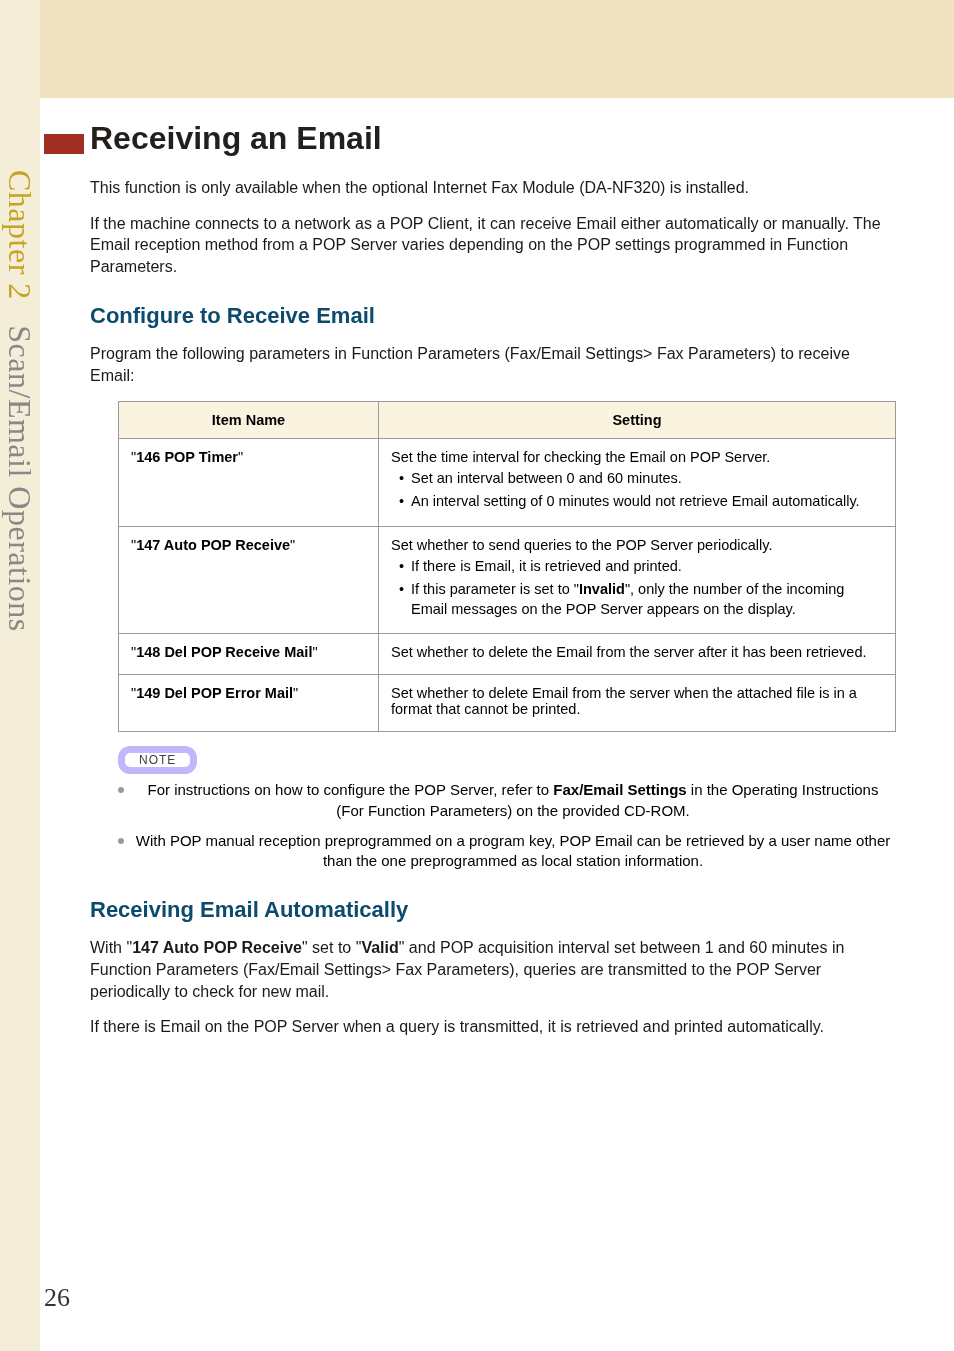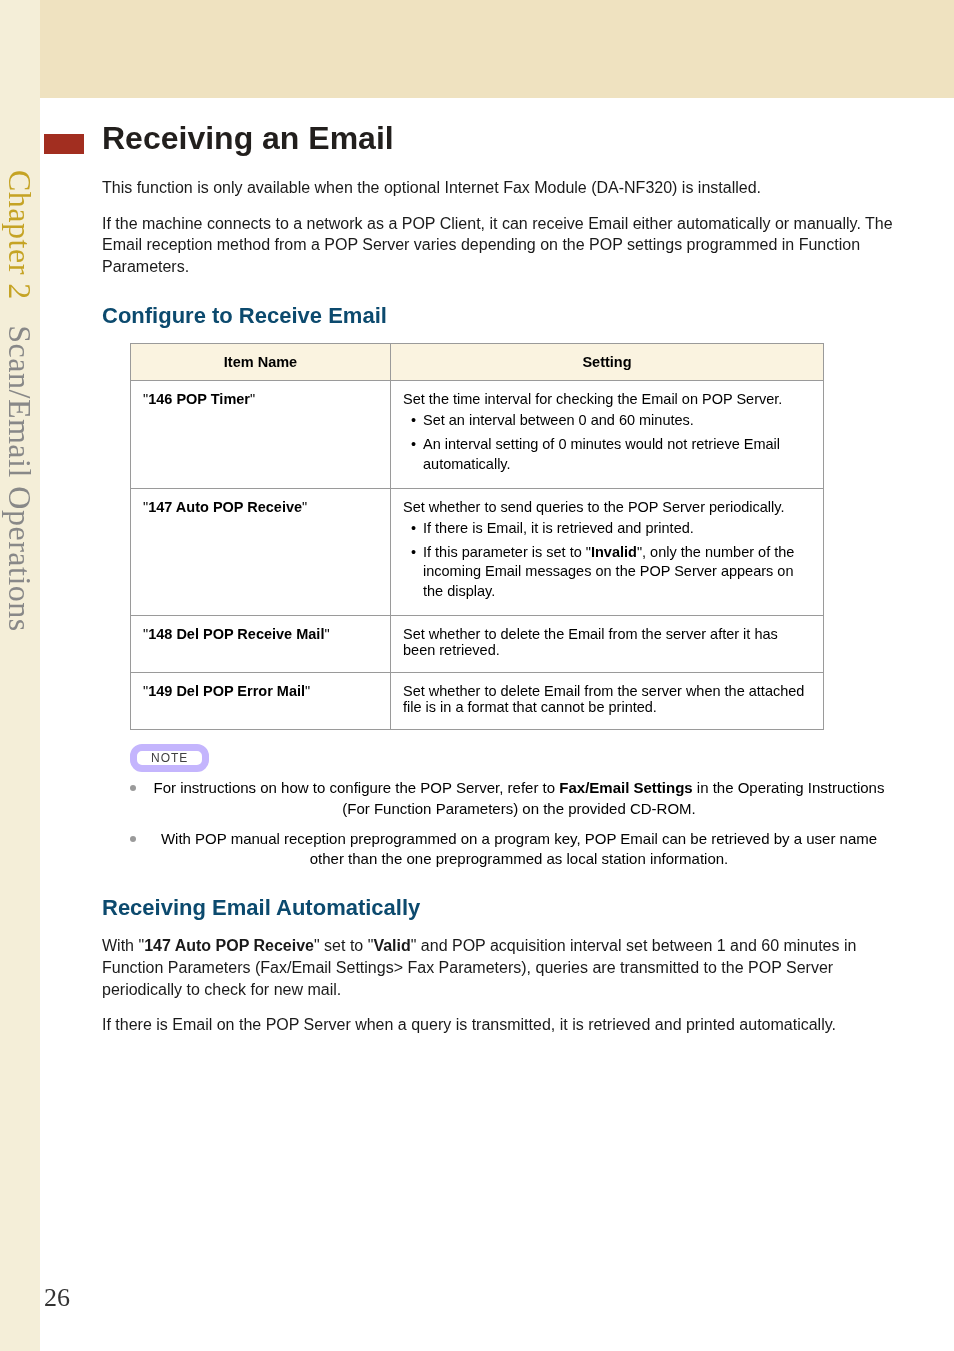--- a/index.html
+++ b/index.html
@@ -38,21 +38,21 @@
   .red-tab {
     position: absolute;
     left: 44px;
     top: 134px;
     width: 40px;
     height: 20px;
     background: #a22e20;
   }
   .content {
     position: absolute;
-    left: 102px;
+    left: 90px;
     right: 60px;
     top: 120px;
   }
   h1 {
     font-family: Arial, Helvetica, sans-serif;
     font-weight: 900;
     font-size: 32px;
     color: #221f1d;
     margin-bottom: 20px;
   }
@@ -64,21 +64,21 @@
   }
   h2 {
     font-family: Verdana, Geneva, sans-serif;
     font-weight: 700;
     font-size: 22px;
     color: #0c4a6e;
     margin-top: 26px;
     margin-bottom: 14px;
   }
   table.settings {
-    width: 694px;
+    width: 778px;
     margin-left: 28px;
     border-collapse: collapse;
     margin-top: 6px;
     margin-bottom: 14px;
   }
   table.settings th, table.settings td {
     border: 1px solid #9a9a9a;
     padding: 10px 12px;
     font-size: 14.5px;
     vertical-align: top;
@@ -163,20 +163,21 @@
   <span class="ch">Chapter 2</span>
   <span class="rest">&nbsp;&nbsp;</span><span class="rest">Scan/Email Operations</span>
 </div>
 
 <div class="content">
   <h1>Receiving an Email</h1>
   <p class="body">This function is only available when the optional Internet Fax Module (DA-NF320) is installed.</p>
   <p class="body">If the machine connects to a network as a POP Client, it can receive Email either automatically or manually. The Email reception method from a POP Server varies depending on the POP settings programmed in Function Parameters.</p>
 
   <h2>Configure to Receive Email</h2>
+  <p class="body">Program the following parameters in Function Parameters (Fax/Email Settings&gt; Fax Parameters) to receive Email:</p>
 
   <table class="settings">
     <thead>
       <tr>
         <th>Item Name</th>
         <th>Setting</th>
       </tr>
     </thead>
     <tbody id="settings-body">
         <tr>

